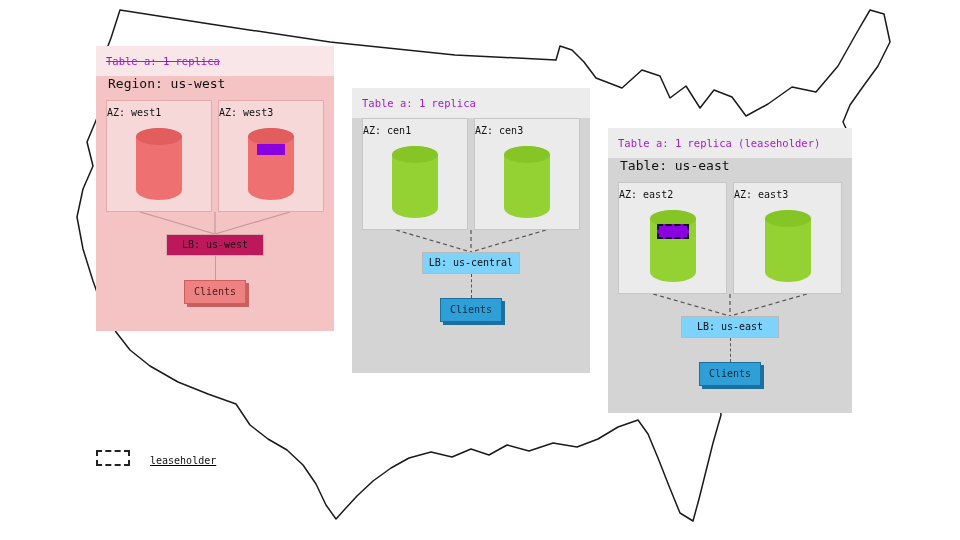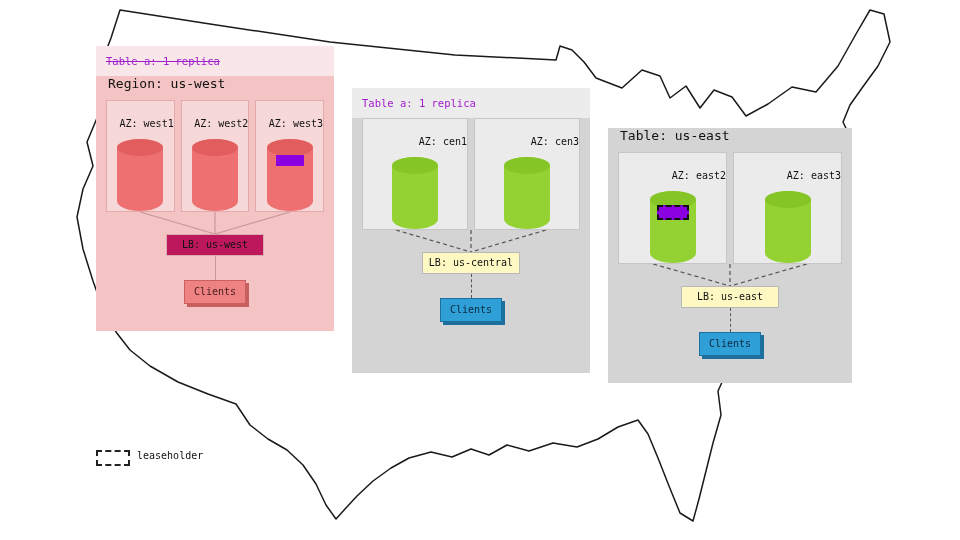--- a/index.html
+++ b/index.html
@@ -18,21 +18,21 @@
     color:var(--table-label-purple,#a21ccf);white-space:nowrap;}
   .strike{text-decoration:line-through;}
   .panel.west .panel-header{background:var(--west-header-bg,#f8e6e8);}
   .panel.gray .panel-header{background:var(--gray-header-bg,#ececec);}
   .panel.west .panel-body{background:var(--west-body-bg,#f4c3c3);}
   .panel.gray .panel-body{background:var(--gray-body-bg,#d4d4d4);}
   .panel-body{height:255px;}
   .region-title{margin:0 12px;height:24px;font-size:13px;color:#111;}
 
   .az-row{display:flex;gap:6px;margin:0 10px;height:112px;}
-  .az-box{flex:1;padding-top:16px;text-align:right;position:relative;}
+  .az-box{flex:1;padding-top:5px;text-align:left;position:relative;}
   .panel.west .az-box{background:var(--west-az-bg,#f7d8d8);border:1px solid #e3a9ab;}
   .panel.gray .az-box{background:var(--gray-az-bg,#ebebeb);border:1px solid #c6c6c6;}
   .az-label{font-size:10px;color:#111;height:14px;line-height:14px;}
 
   .cylinder{position:relative;width:46px;height:72px;margin:8px auto 0;border-radius:23px/10px;}
   .cylinder.red{background:var(--west-cylinder,#ee7070);}
   .cylinder.green{background:var(--green-cylinder,#94d233);}
   .cylinder::before{content:"";position:absolute;top:0;left:0;right:0;height:17px;border-radius:50%;}
   .cylinder.red::before{background:#e25d5d;}
   .cylinder.green::before{background:#85c526;}
@@ -40,34 +40,34 @@
   .marker{position:absolute;top:16px;left:50%;width:28px;height:11px;margin-left:-14px;
     background:var(--replica-purple,#8a00e0);z-index:3;}
   .marker.leaseholder{border:2px dashed #111;margin-left:-16px;top:14px;}
 
   .connector{display:block;width:100%;height:22px;}
   .panel.west .connector line{stroke:#c9989b;stroke-width:1.2;}
   .panel.gray .connector line{stroke:#555;stroke-width:1.2;stroke-dasharray:4,3;}
 
   .lb-box{width:96px;height:20px;margin:0 auto;line-height:20px;text-align:center;font-size:10px;color:#111;}
   .panel.west .lb-box{background:#be185d;border:1px solid #d8abad;}
-  .panel.gray .lb-box{background:#fef9c3;border:1px solid #b9b9b9;}
+  .panel.gray .lb-box{background:#7dd3fc;border:1px solid #b9b9b9;}
 
   .lb-line{width:0;height:24px;margin:0 auto;}
   .panel.west .lb-line{border-left:1.5px solid #c9989b;}
   .panel.gray .lb-line{border-left:1.5px dashed #555;}
 
   .clients{width:60px;height:22px;margin:0 auto;line-height:22px;text-align:center;font-size:10px;position:relative;}
   .clients.red{background:var(--west-clients-bg,#ee8282);color:#4a2020;border:1px solid #c96060;
     box-shadow:3px 3px 0 #c96060;}
   .clients.blue{background:var(--clients-blue,#2f9fd8);color:#0d2b3e;border:1px solid #1d6f9e;
     box-shadow:3px 3px 0 #1d6f9e;}
 
   
-  .legend{position:absolute;left:96px;top:450px;z-index:2;display:flex;align-items:flex-start;gap:7px;}
+  .legend{position:absolute;left:96px;top:450px;z-index:2;display:flex;align-items:flex-end;gap:20px;text-decoration:underline;}
   .legend-swatch{width:30px;height:12px;background:#fff;border:2px dashed #222;}
   .legend-label{font-size:10px;color:#111;}
 </style>
 </head>
 <body>
 
 <svg class="map-layer" viewBox="0 0 960 540">
   <path d="M120,10 L210,24 L330,42 L455,55 L556,60 L560,46 L572,50 L584,62 L596,78 L622,88 L642,70 L660,76
            L670,98 L686,86 L700,108 L714,90 L732,97 L746,116 L768,104 L792,87 L816,92
            L838,66 L856,34 L870,10 L884,14 L890,42 L878,66 L862,88 L850,105 L843,122
@@ -81,24 +81,20 @@
 
 <section class="panel west" style="left:96px;top:46px;width:238px;">
   <div class="panel-header">
     <span class="strike">Table a: 1 replica</span>
   </div>
   <div class="panel-body">
     <div class="region-title">Region: us-west</div>
     <div class="az-row">
       <div class="az-box">
         <div class="az-label">AZ: west1</div>
-        <div class="cylinder red"></div>
-      </div>
-      <div class="az-box">
-        <div class="az-label">AZ: west2</div>
         <div class="cylinder red"></div>
       </div>
       <div class="az-box">
         <div class="az-label">AZ: west3</div>
         <div class="cylinder red">
           <div class="marker"></div>
         </div>
       </div>
     </div>
     <svg class="connector" viewBox="0 0 238 22" preserveAspectRatio="none">
@@ -132,20 +128,23 @@
       <line x1="119" y1="0" x2="119" y2="22"></line>
       <line x1="194" y1="0" x2="119" y2="22"></line>
     </svg>
     <div class="lb-box">LB: us-central</div>
     <div class="lb-line"></div>
     <div class="clients blue">Clients</div>
   </div>
 </section>
 
 <section class="panel gray" style="left:608px;top:128px;width:244px;">
+  <div class="panel-header">
+    <span>Table a: 1 replica (leaseholder)</span>
+  </div>
   <div class="panel-body">
     <div class="region-title">Table: us-east</div>
     <div class="az-row">
       <div class="az-box">
         <div class="az-label">AZ: east2</div>
         <div class="cylinder green">
           <div class="marker leaseholder"></div>
         </div>
       </div>
       <div class="az-box">

